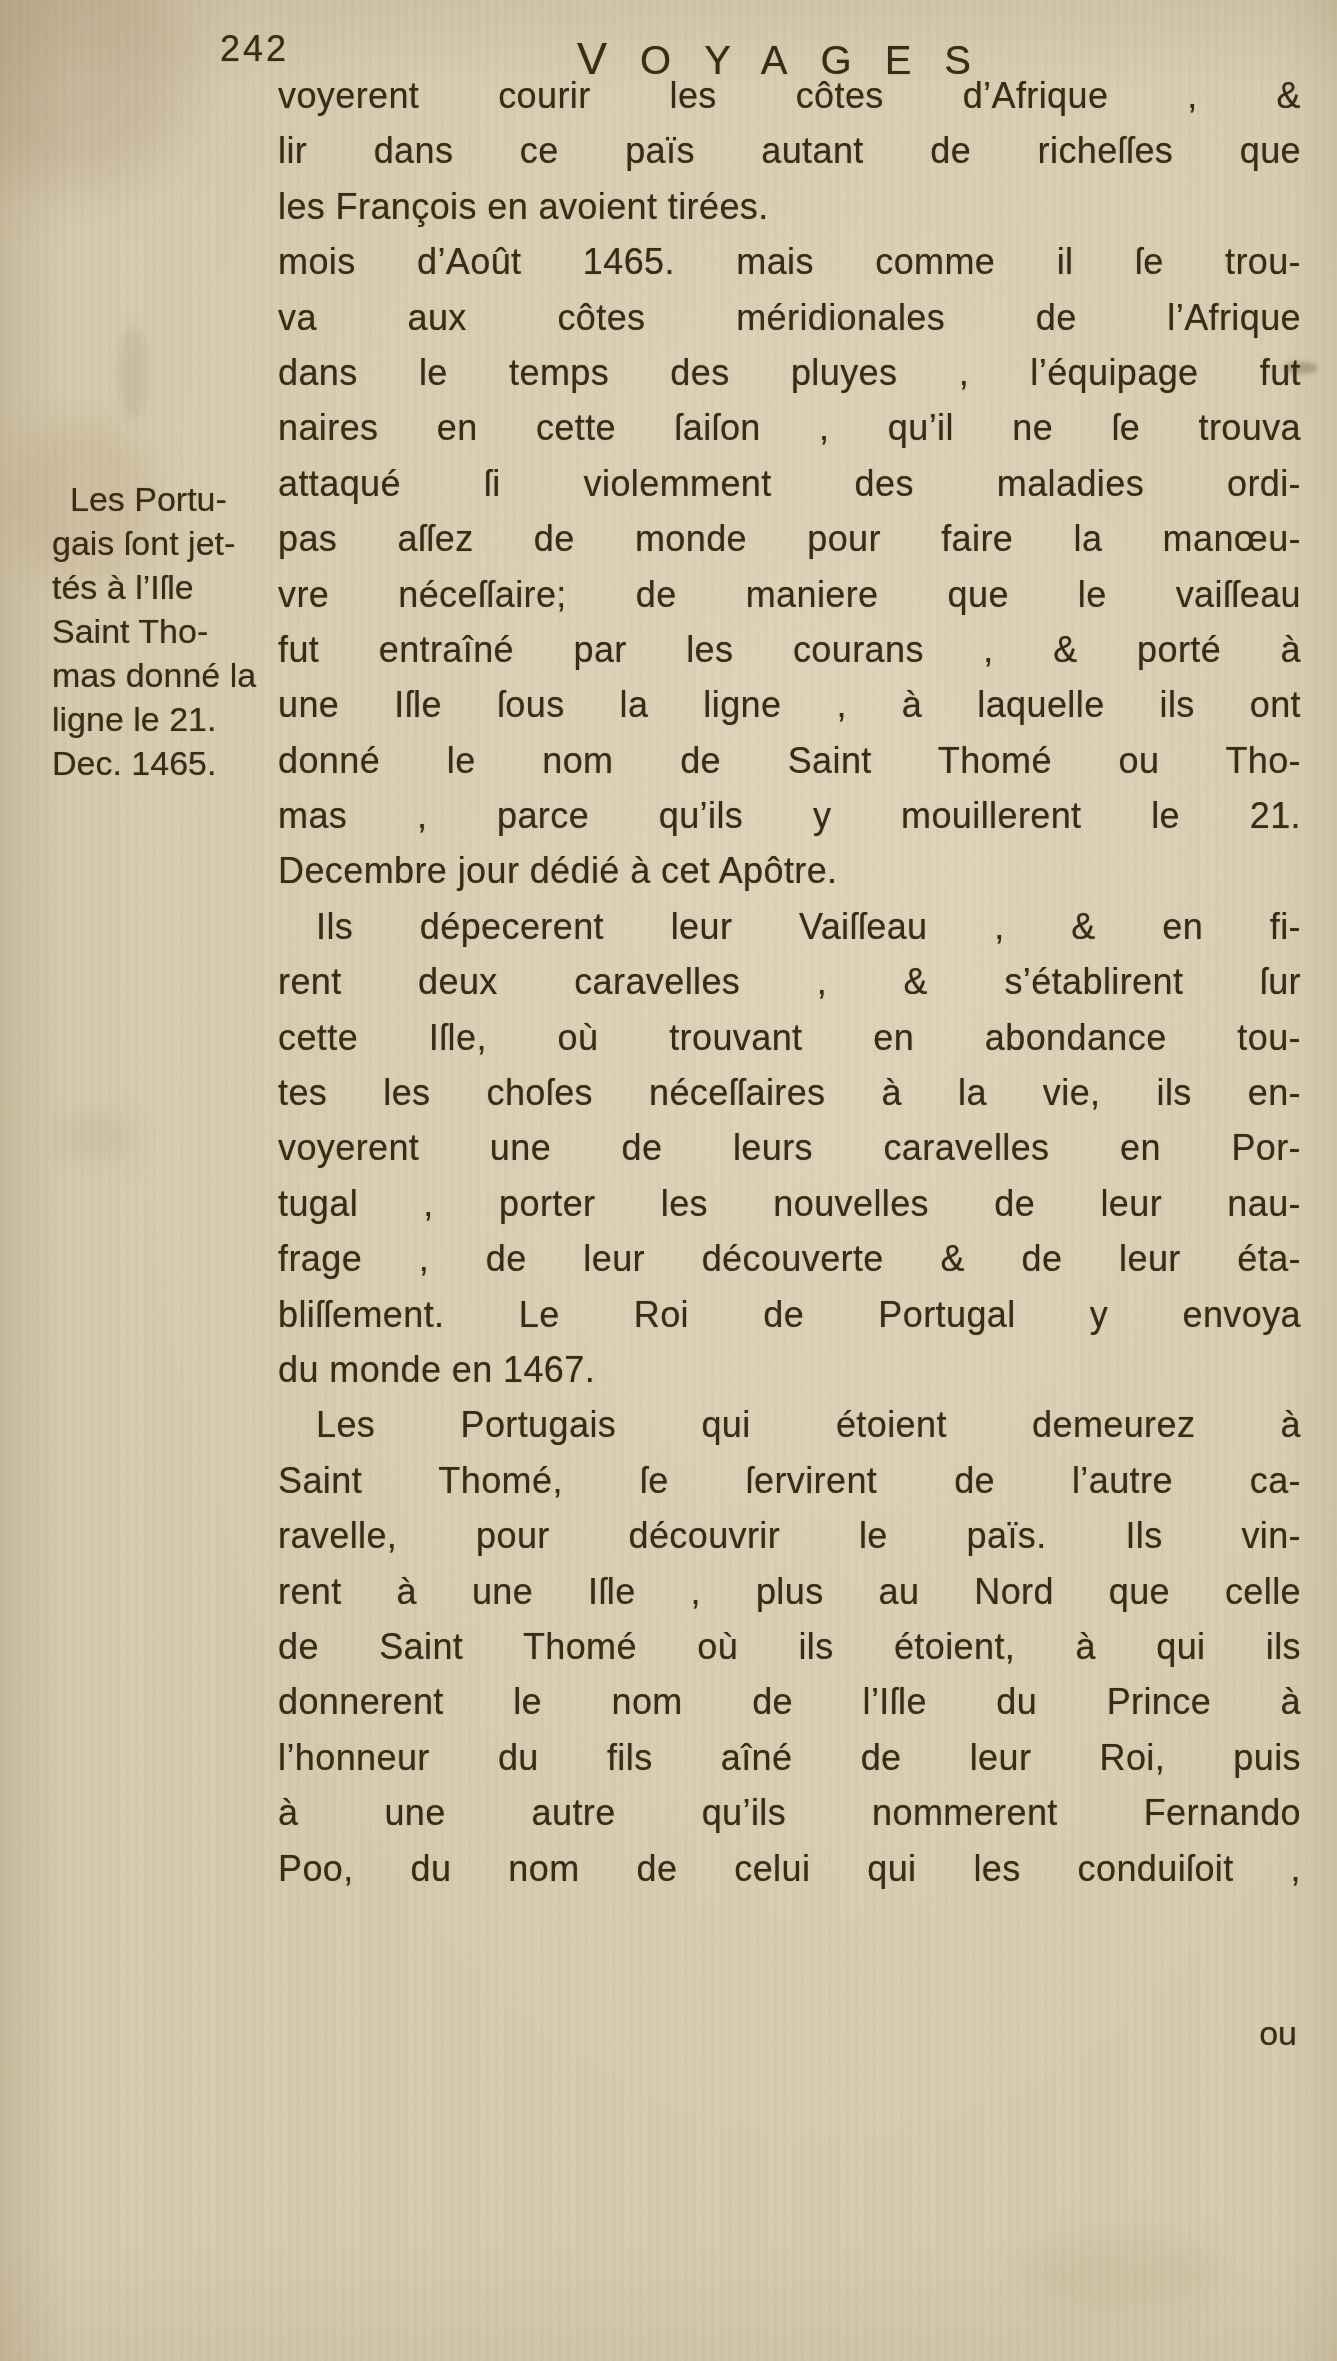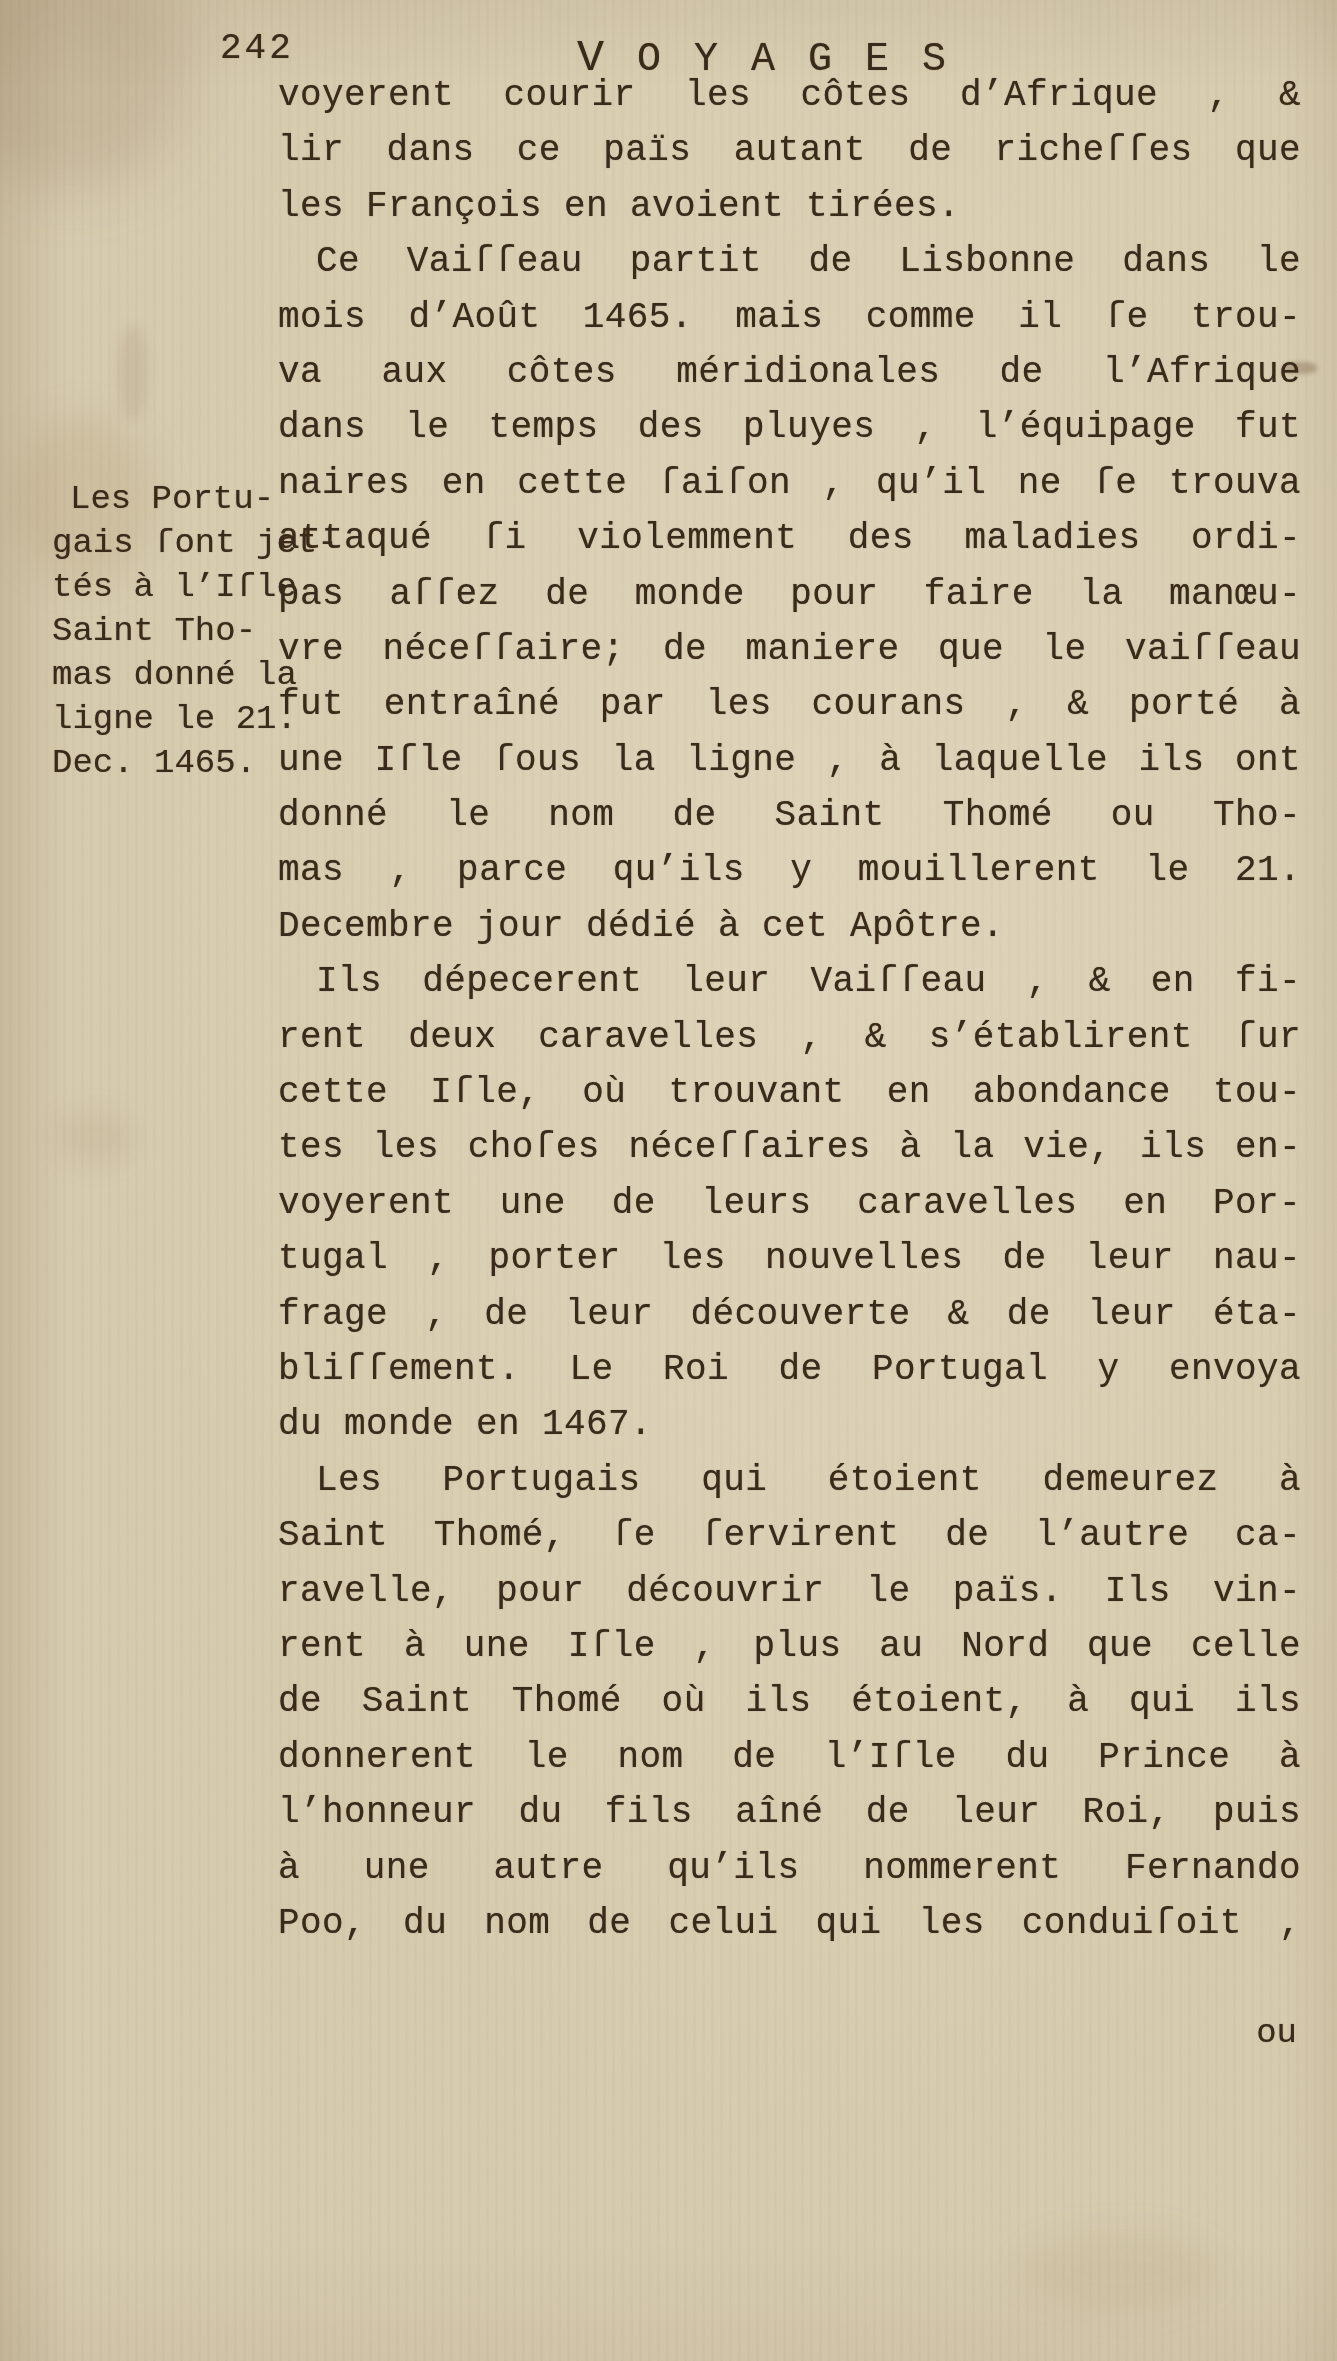--- a/index.html
+++ b/index.html
@@ -9,21 +9,21 @@
     margin:0 auto;
     overflow:hidden;
     background-color:#d8ccb0;
     background-image:
       radial-gradient(ellipse at 62% 38%, rgba(255,250,232,0.22), rgba(255,250,232,0) 62%),
       linear-gradient(90deg, rgba(120,95,58,0.16), rgba(120,95,58,0) 70px),
       linear-gradient(270deg, rgba(120,95,58,0.10), rgba(120,95,58,0) 55px),
       linear-gradient(180deg, rgba(120,95,58,0.10), rgba(120,95,58,0) 90px),
       linear-gradient(0deg, rgba(120,95,58,0.07), rgba(120,95,58,0) 120px),
       repeating-linear-gradient(90deg, rgba(110,88,58,0.035) 0 3px, rgba(0,0,0,0) 3px 9px);
-    font-family:Liberation Mono, monospace;
+    font-family:Liberation Sans, sans-serif;
     color:#3a2a19;
   }
   .texture{position:absolute;inset:0;width:100%;height:100%;opacity:.06;pointer-events:none;}
   .stain{position:absolute;border-radius:50%;pointer-events:none;}
   .stain.s1{left:14px;top:415px;width:140px;height:170px;background:rgba(150,118,72,0.14);filter:blur(18px);}
   .stain.s2{left:118px;top:325px;width:30px;height:95px;background:rgba(95,72,45,0.10);filter:blur(6px);}
   .stain.s3{left:1283px;top:362px;width:34px;height:12px;background:rgba(82,56,30,0.28);filter:blur(2px);border-radius:40%;}
   .stain.s4{left:55px;top:1110px;width:80px;height:55px;background:rgba(140,110,70,0.10);filter:blur(12px);}
   .stain.s5{left:-50px;top:-50px;width:240px;height:240px;background:rgba(118,90,55,0.16);filter:blur(30px);}
   .stain.s6{left:1020px;top:2230px;width:200px;height:80px;background:rgba(142,112,70,0.08);filter:blur(16px);}
@@ -95,21 +95,20 @@
     <div class="nline">Saint Tho-</div>
     <div class="nline">mas donné la</div>
     <div class="nline">ligne le 21.</div>
     <div class="nline">Dec. 1465.</div>
   </div>
 
   <div class="body-block">
     <div class="bline">voyerent courir les côtes d’Afrique , &amp;</div>
     <div class="bline">lir dans ce païs autant de richeſſes que</div>
     <div class="bline short">les François en avoient tirées.</div>
-    <div class="bline indent">Ce Vaiſſeau partit de Lisbonne dans le</div>
     <div class="bline">mois d’Août 1465. mais comme il ſe trou-</div>
     <div class="bline">va aux côtes méridionales de l’Afrique</div>
     <div class="bline">dans le temps des pluyes , l’équipage fut</div>
     <div class="bline">naires en cette ſaiſon , qu’il ne ſe trouva</div>
     <div class="bline">attaqué ſi violemment des maladies ordi-</div>
     <div class="bline">pas aſſez de monde pour faire la manœu-</div>
     <div class="bline">vre néceſſaire; de maniere que le vaiſſeau</div>
     <div class="bline">fut entraîné par les courans , &amp; porté à</div>
     <div class="bline">une Iſle ſous la ligne , à laquelle ils ont</div>
     <div class="bline">donné le nom de Saint Thomé ou Tho-</div>

